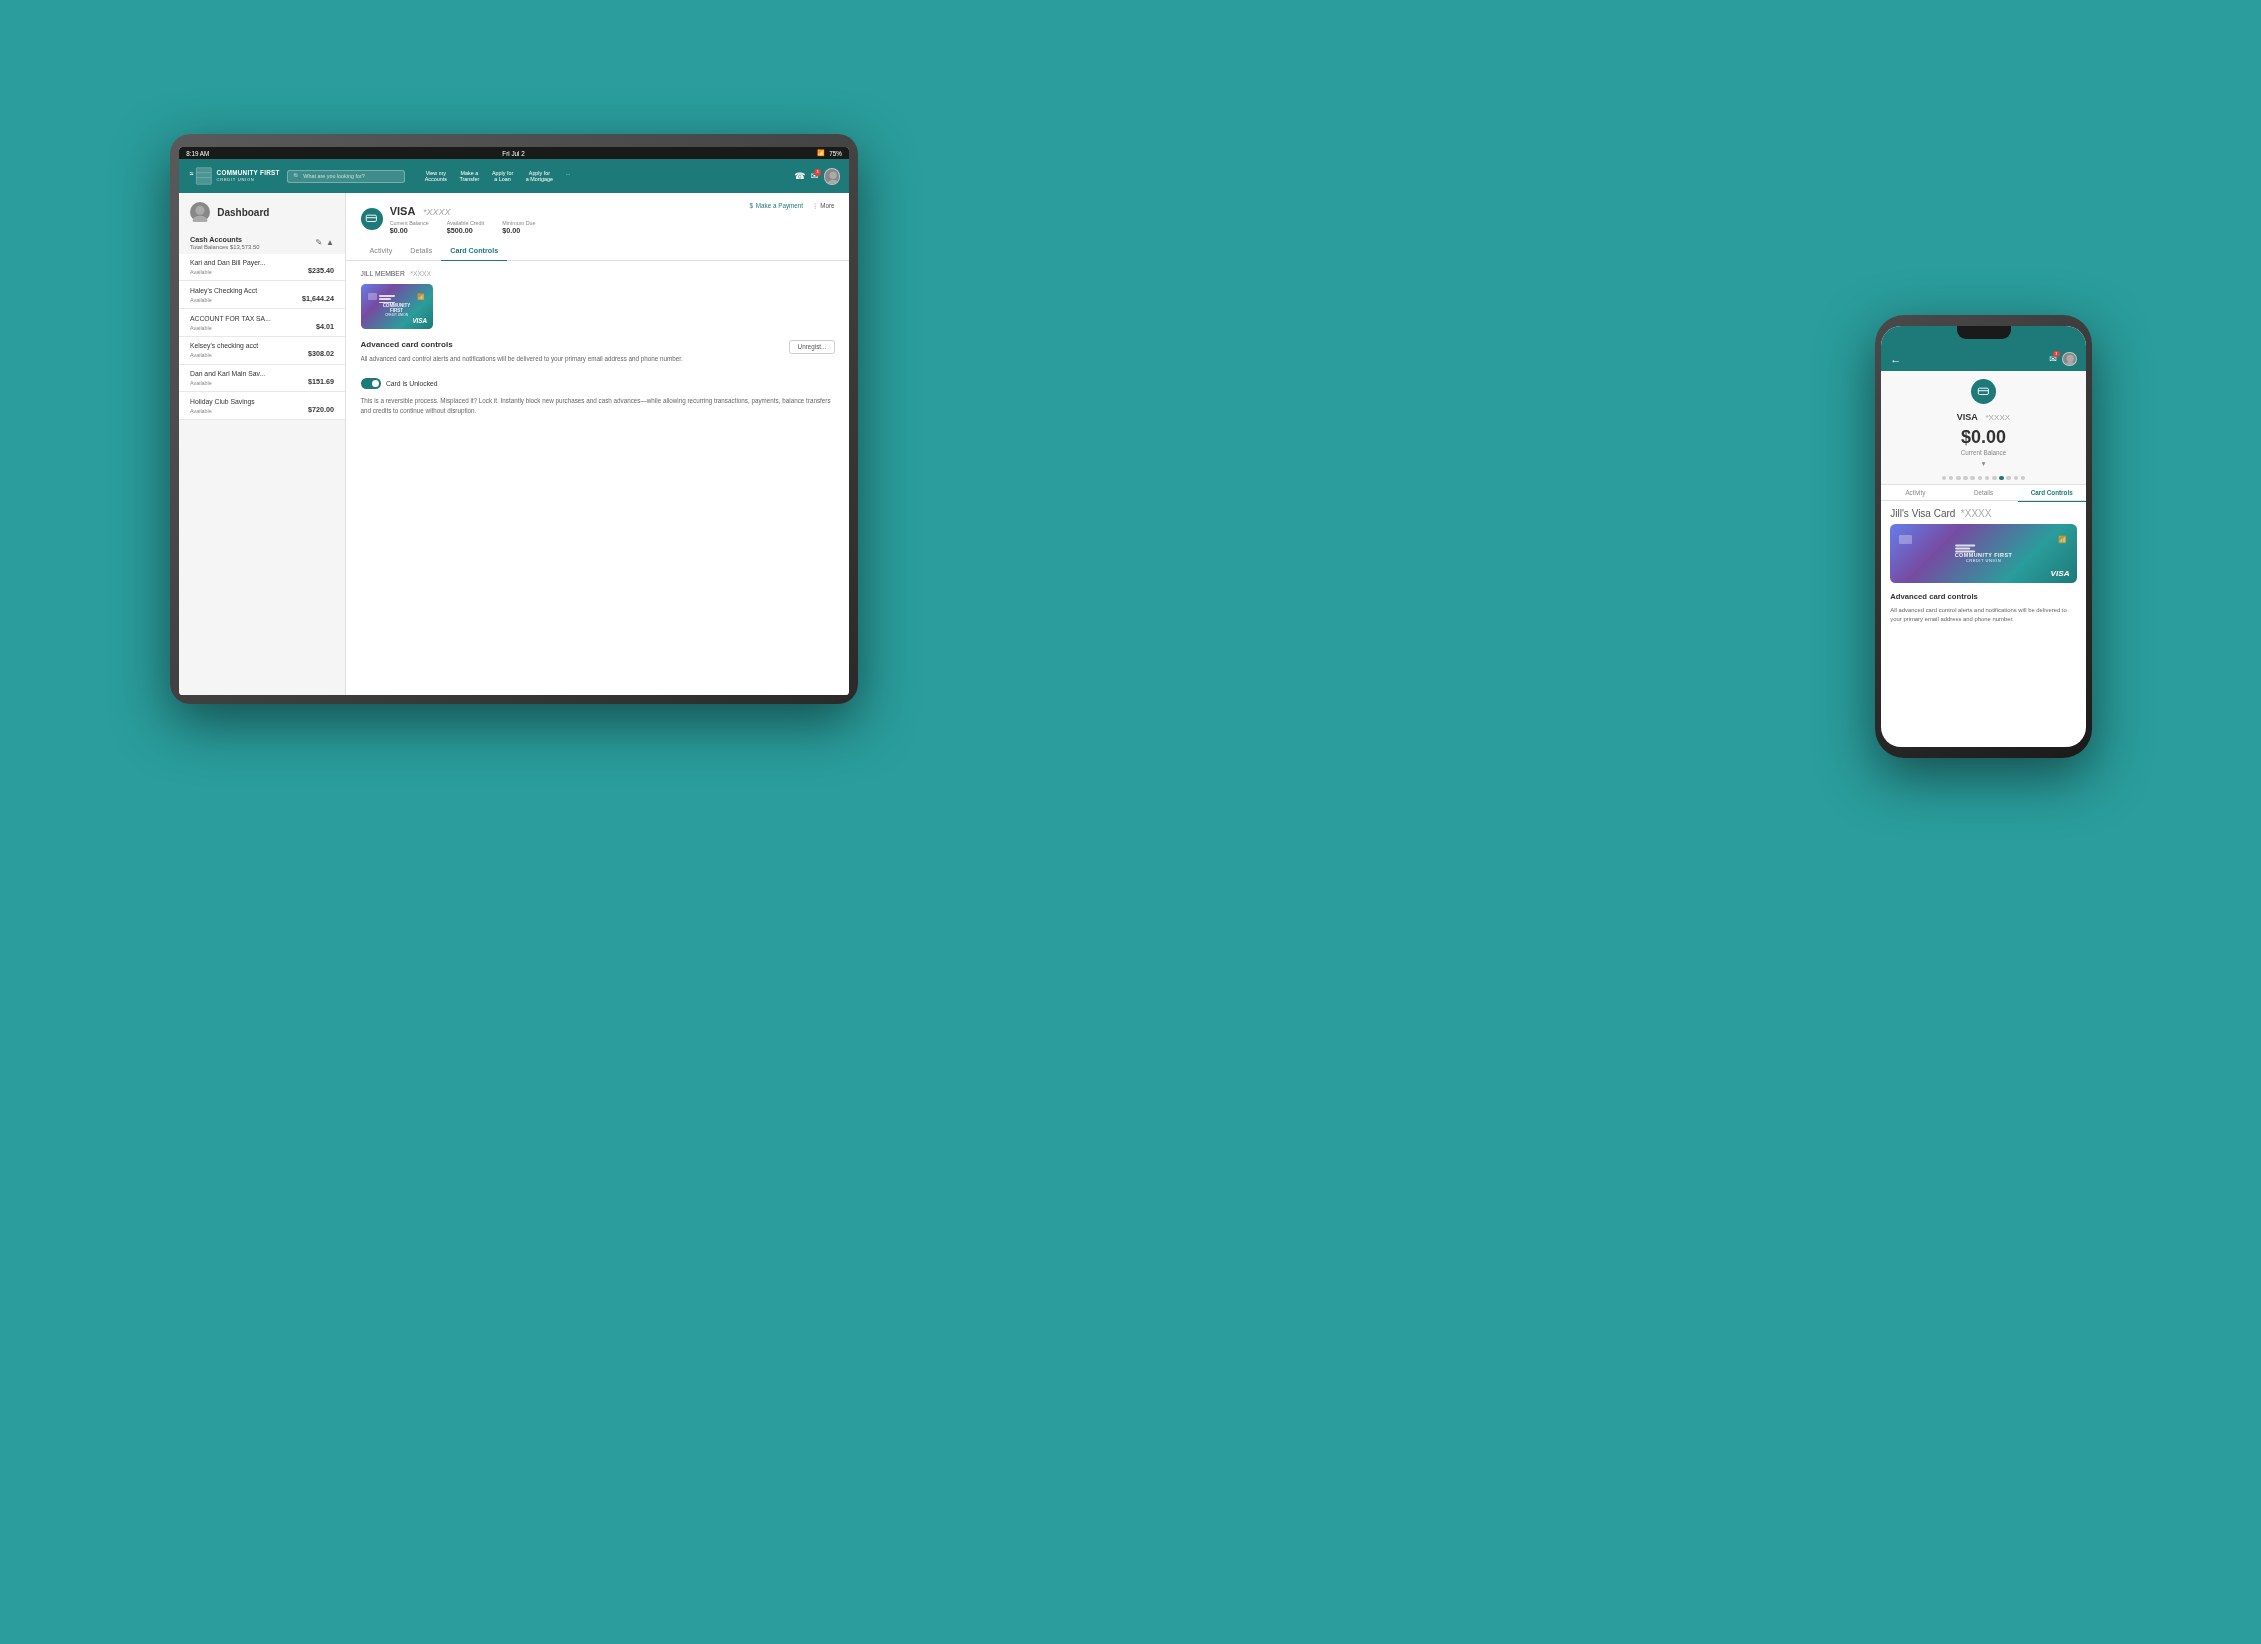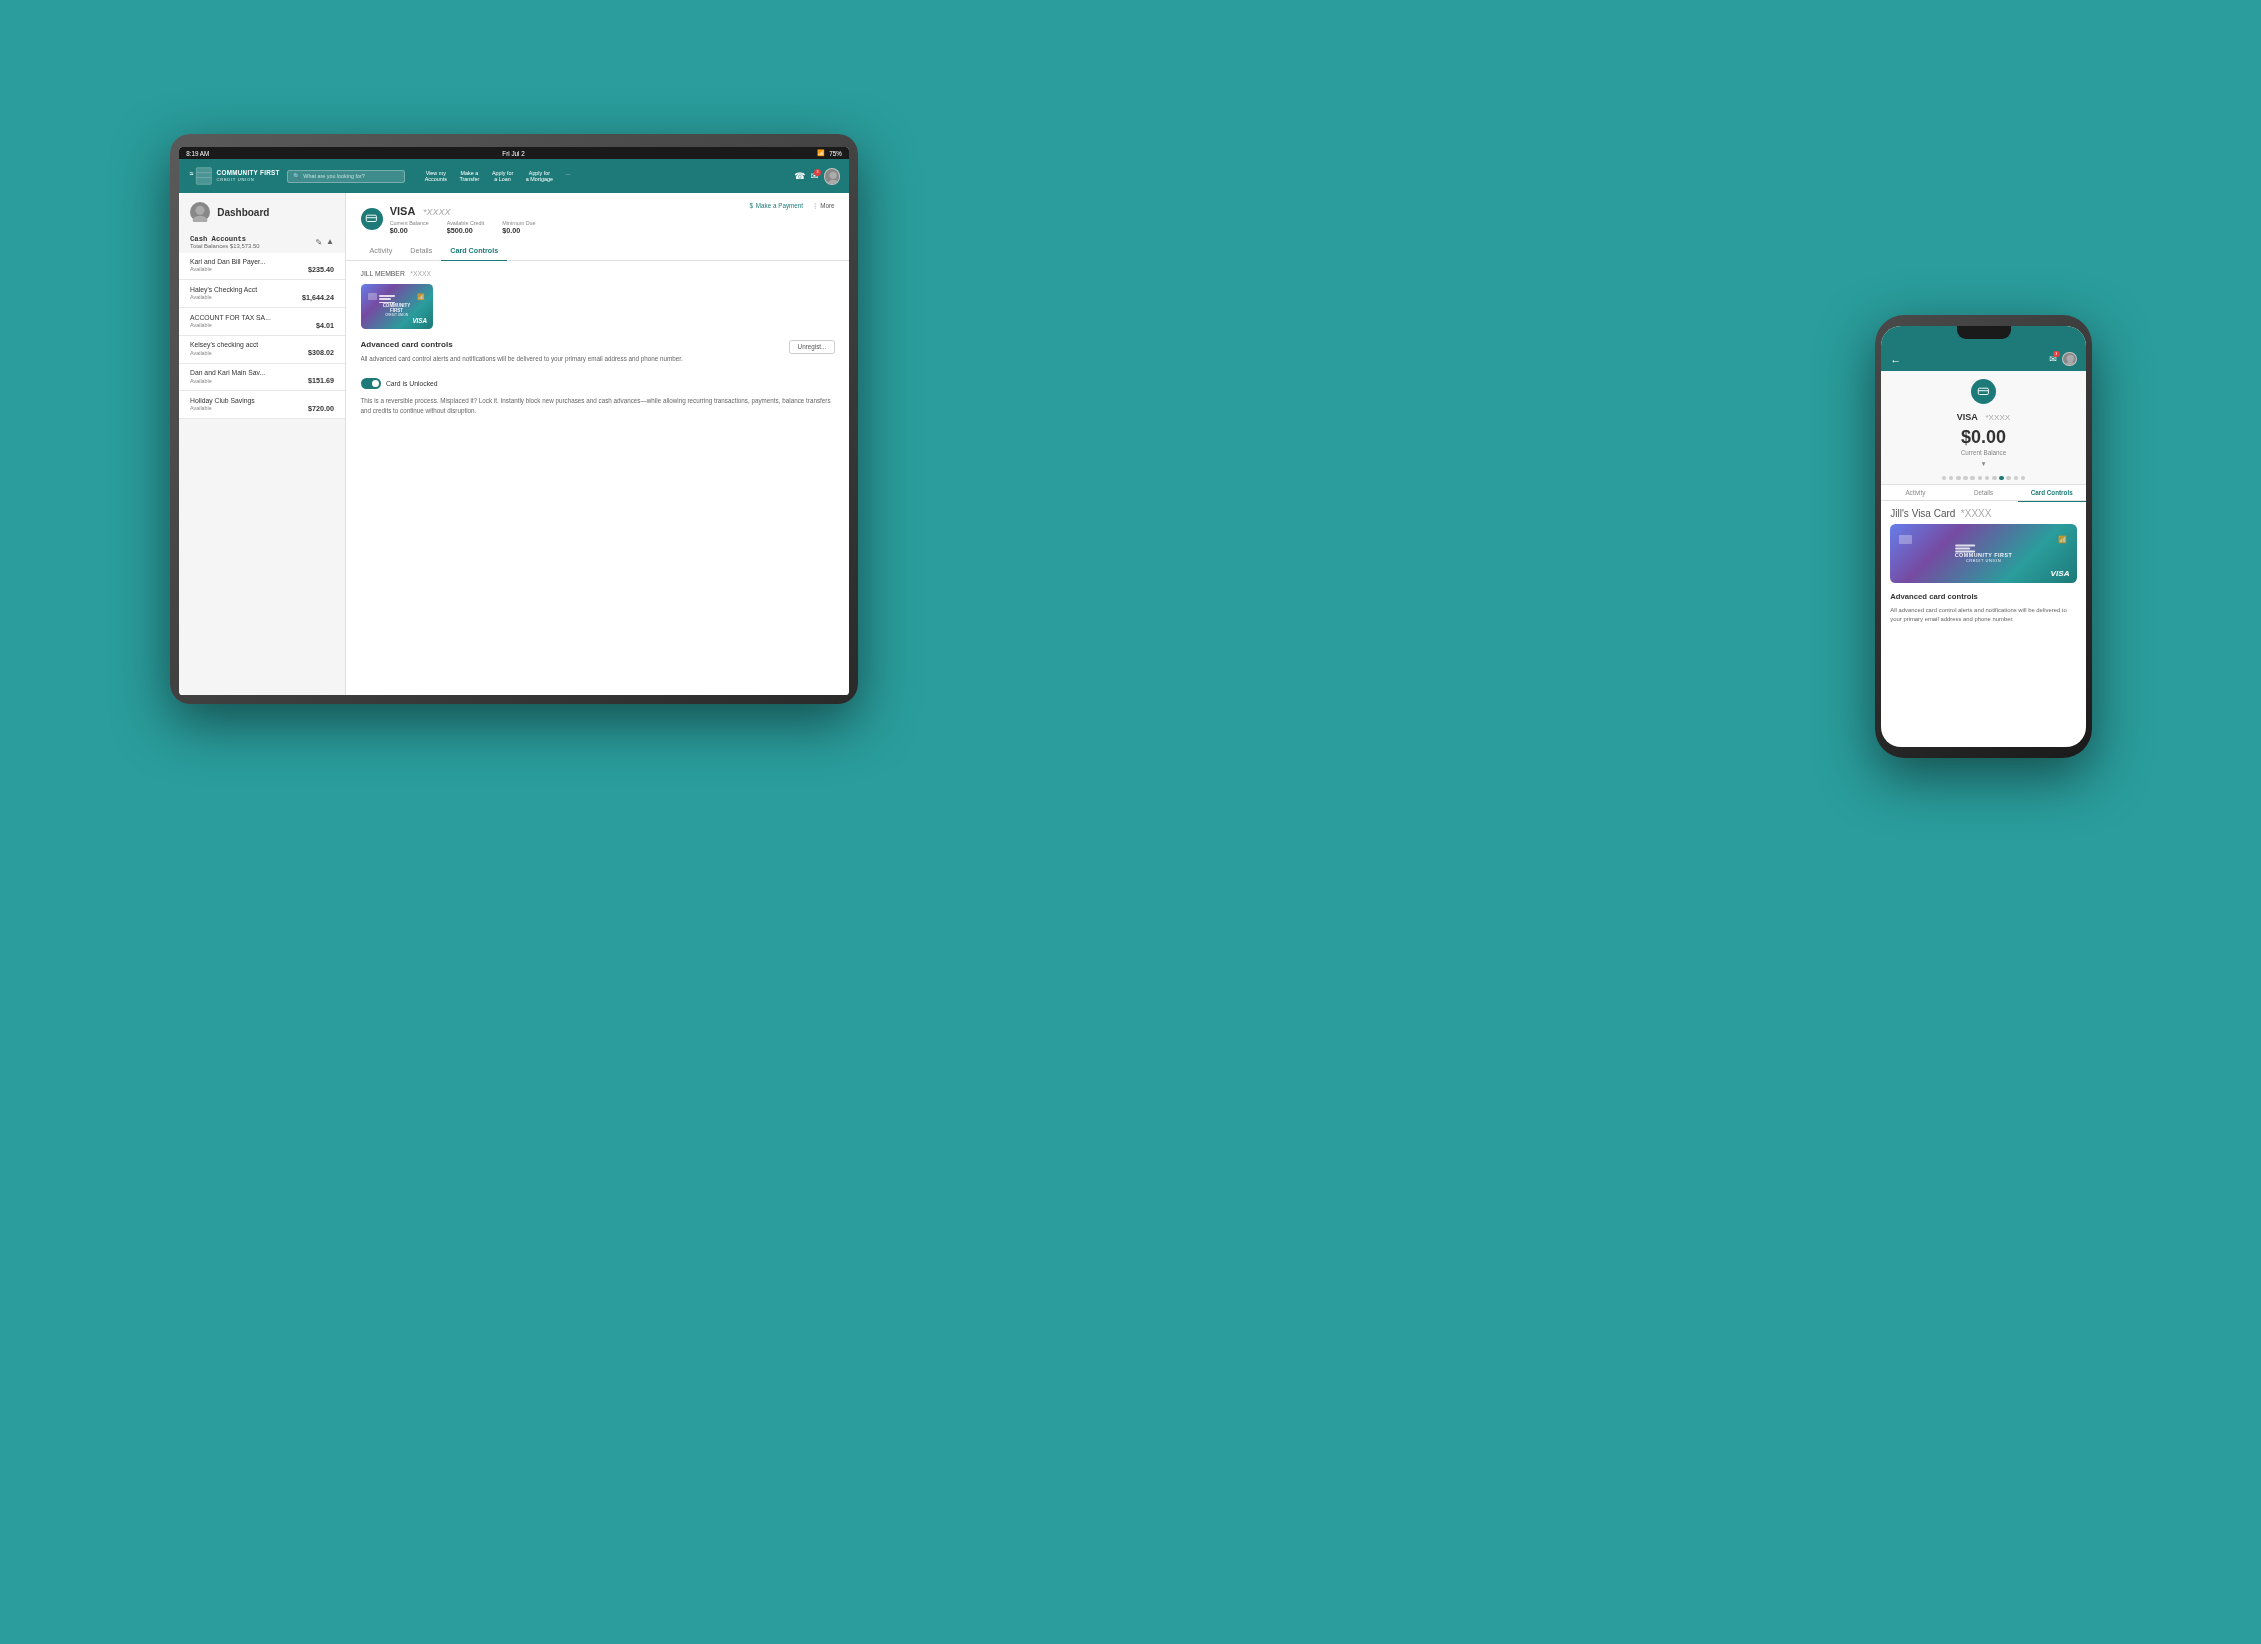--- a/index.html
+++ b/index.html
@@ -182,21 +182,20 @@
     .accounts-section-header {
       padding: 5.4px 11px 3.6px;
       display: flex;
       align-items: center;
       justify-content: space-between;
     }
     .accounts-section-title {
       font-size: 7.2px;
       font-weight: 700;
       color: #333;
-      font-family: Liberation Mono, monospace;
     }
     .accounts-section-subtitle {
       font-size: 5.9px;
       color: #666;
     }
     .section-actions {
       display: flex;
       gap: 3.6px;
       align-items: center;
       color: #666;
@@ -211,21 +210,21 @@
       flex-direction: column;
     }
     .account-name {
       font-size: 6.8px;
       color: #333;
       font-weight: 500;
     }
     .account-balance-row {
       display: flex;
       justify-content: space-between;
-      align-items: center;
+      align-items: flex-end;
     }
     .account-available-label {
       font-size: 5.4px;
       color: #888;
     }
     .account-balance {
       font-size: 7.2px;
       color: #333;
       font-weight: 600;
       text-align: right;

